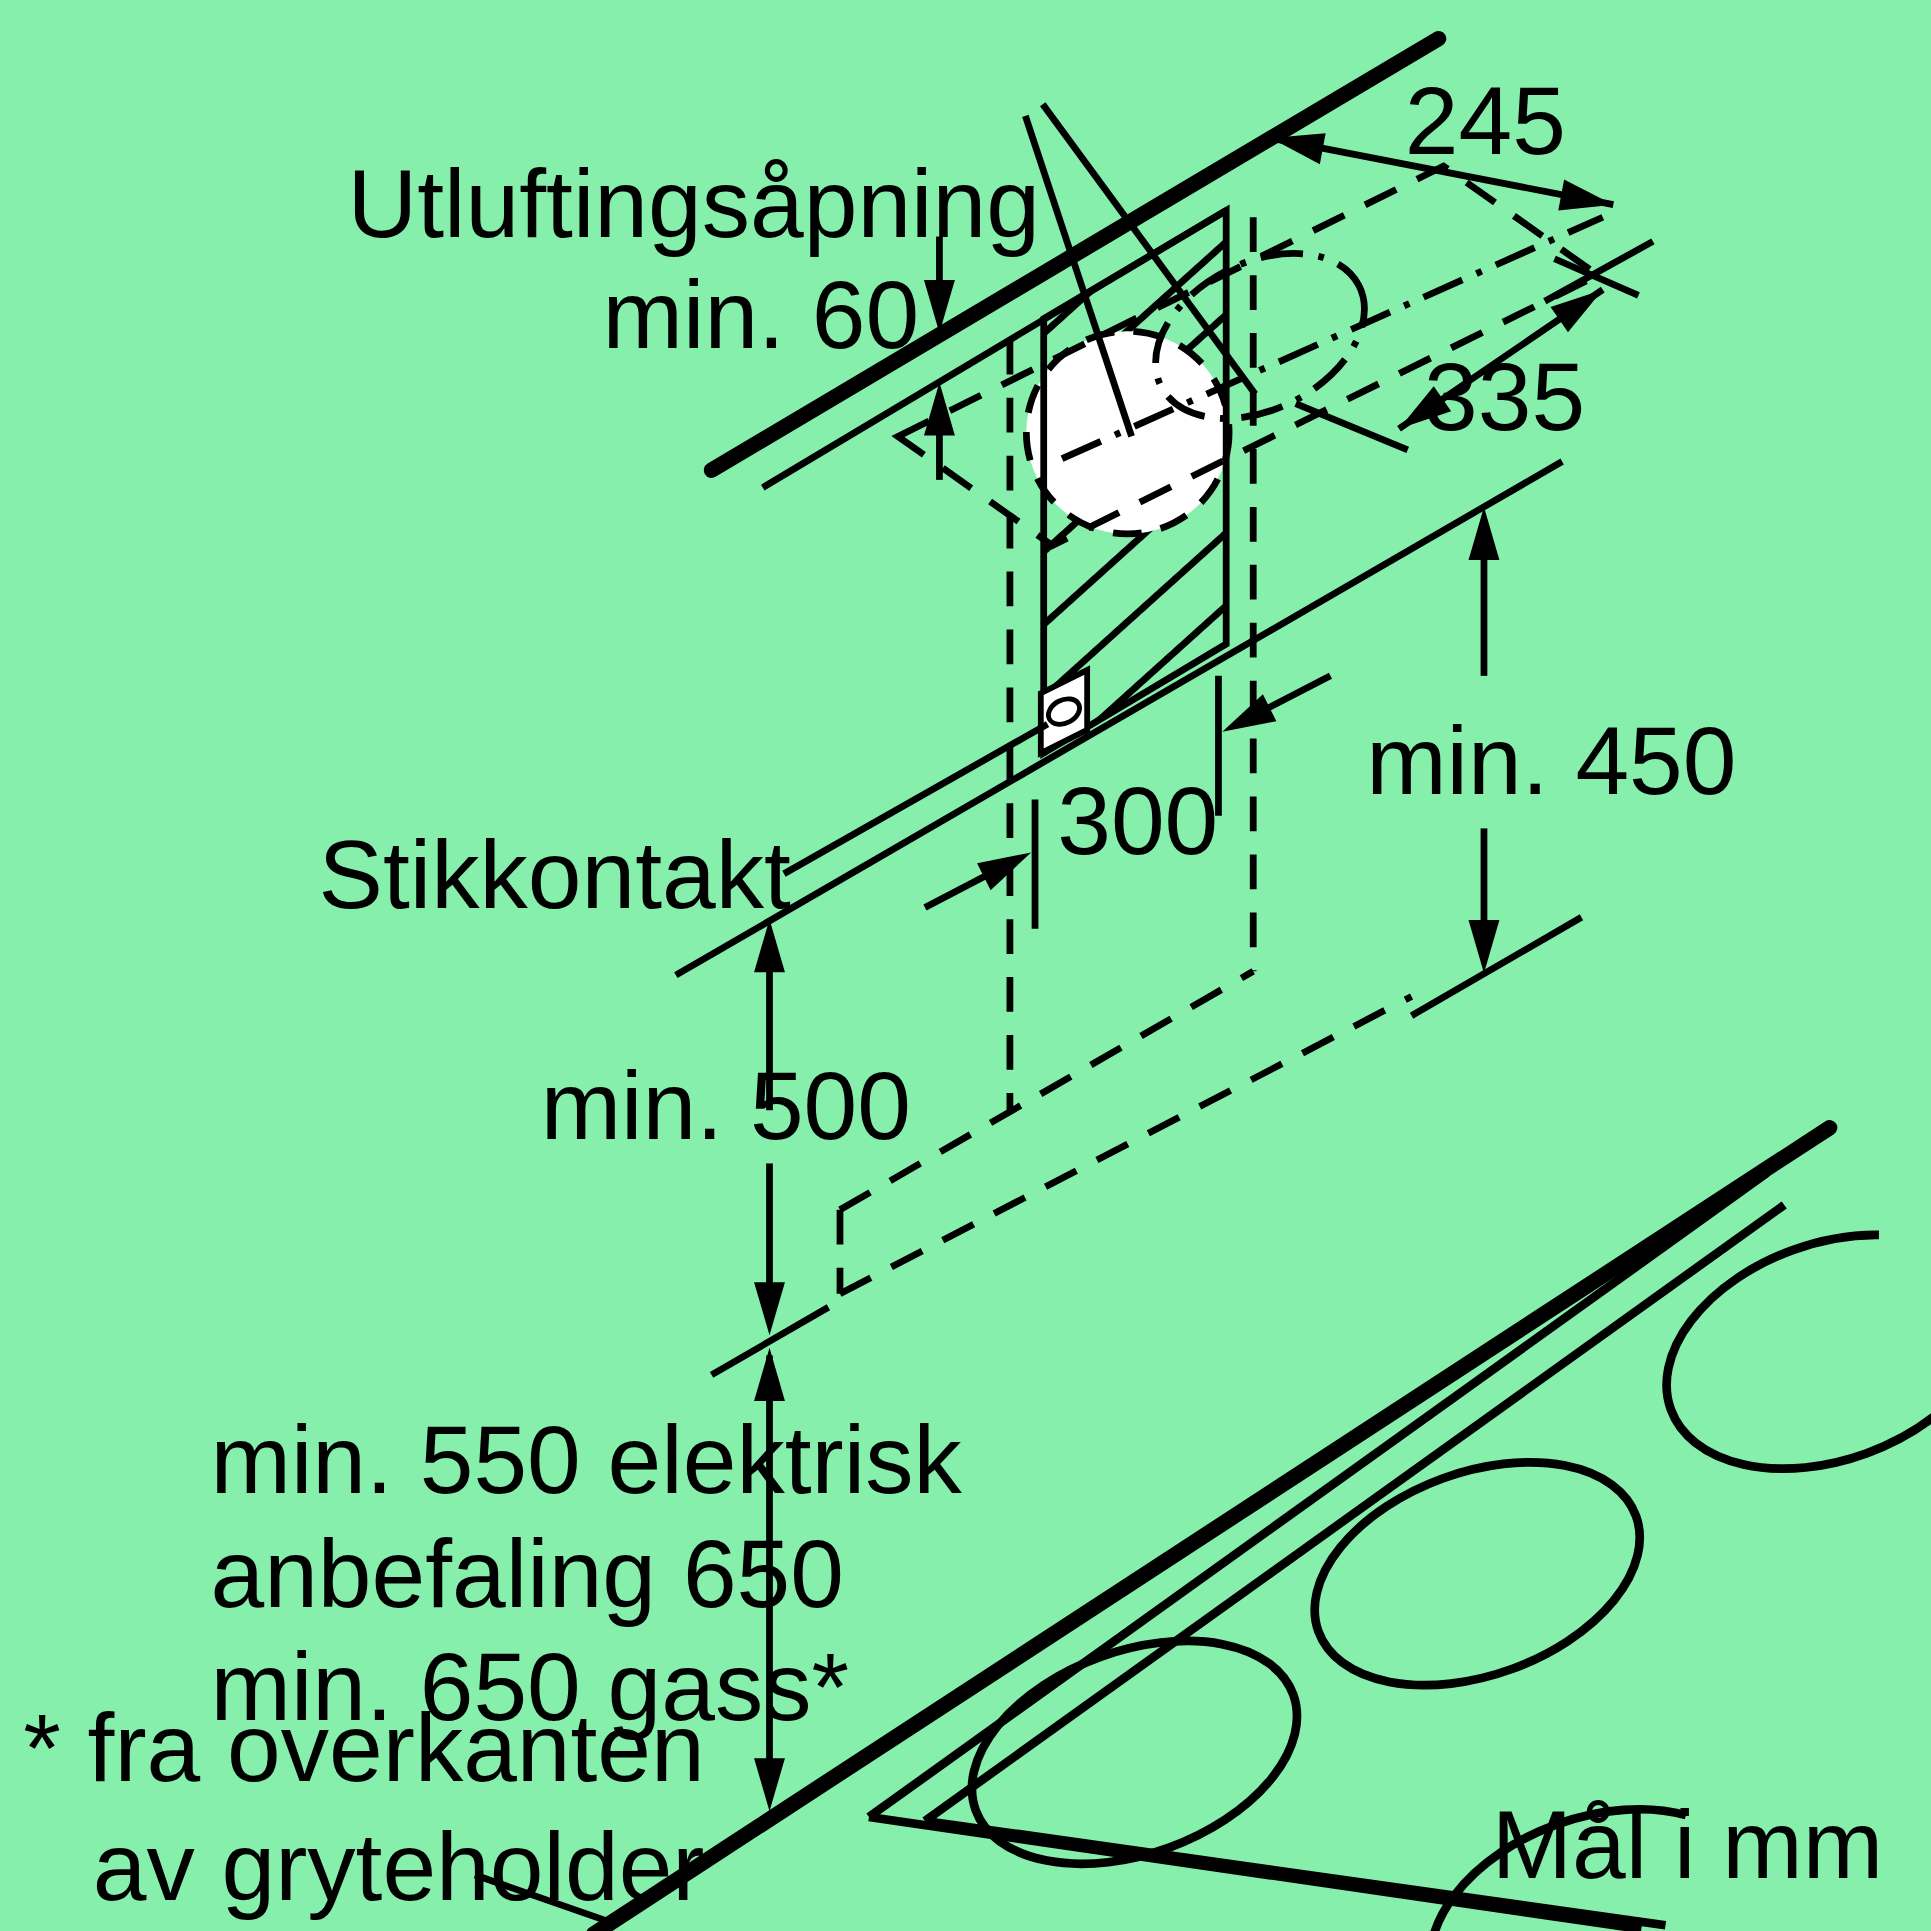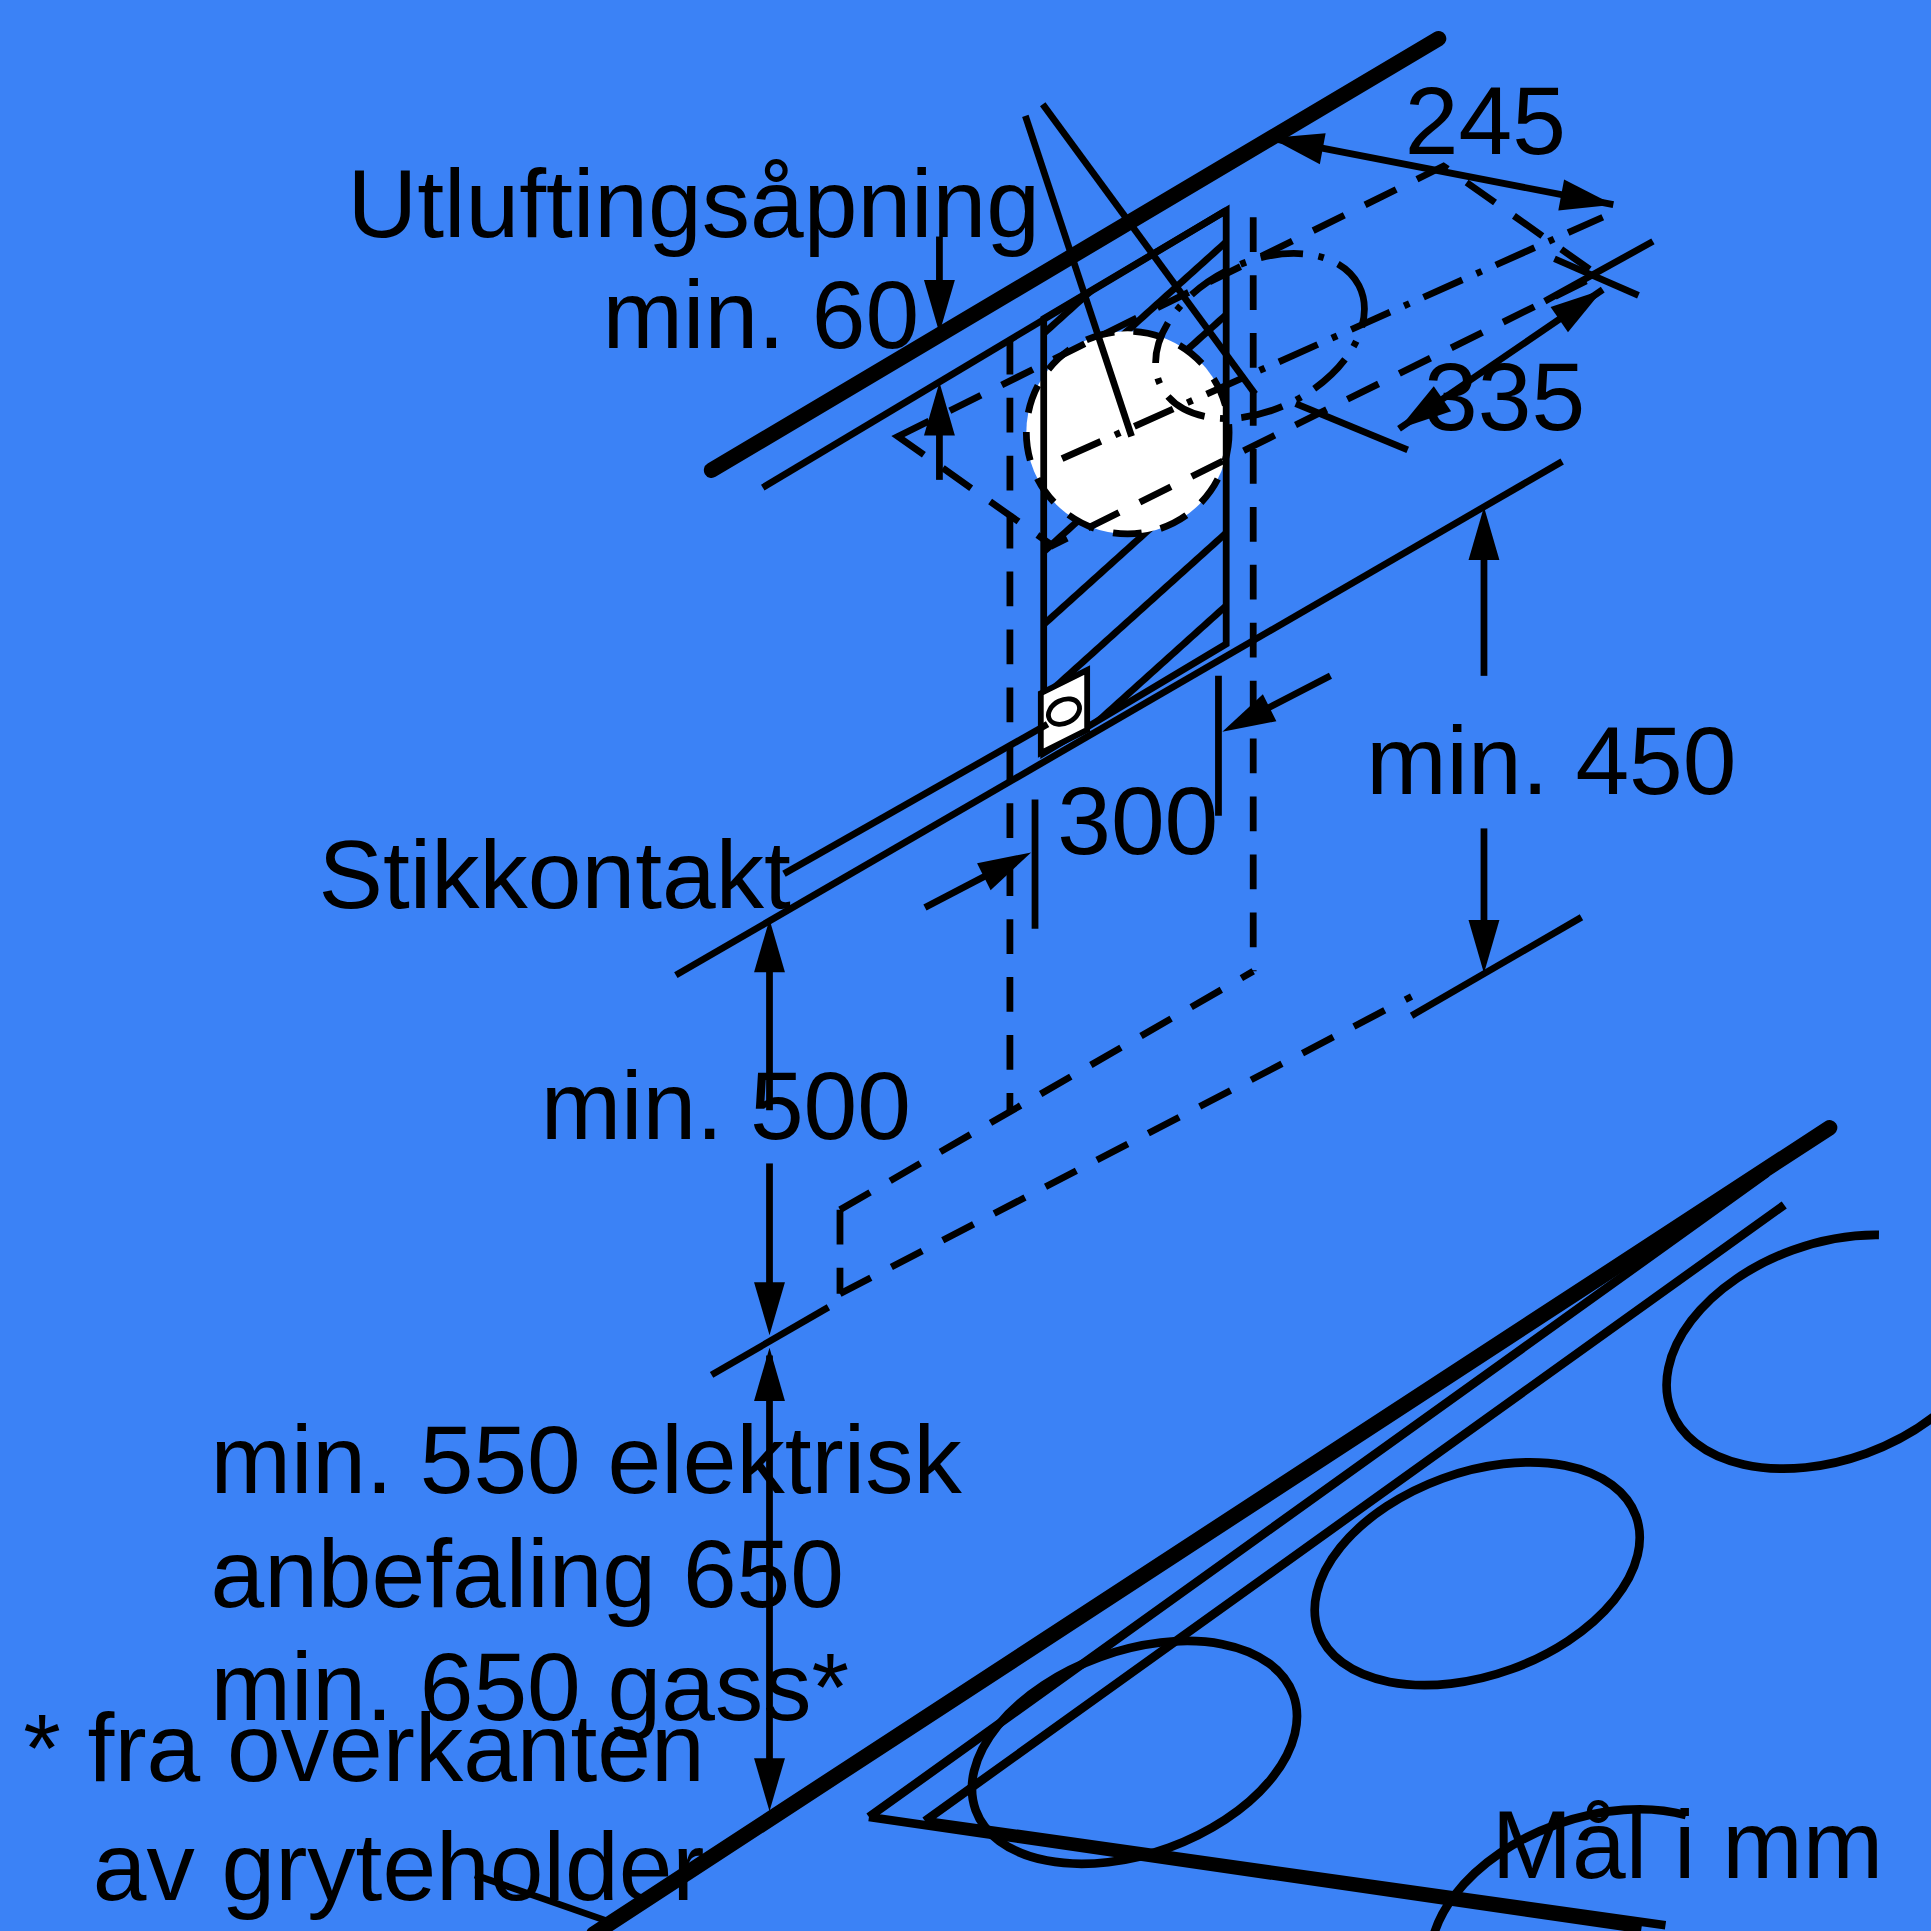--- a/index.html
+++ b/index.html
@@ -1,16 +1,16 @@
 <!DOCTYPE html>
 <html><head>
 <meta charset="utf-8">
 <style>
   html,body{margin:0;padding:0;background:#fff;}
-  .stage{width:1931px;height:1931px;background:#3b82f6;position:relative;overflow:hidden;}
+  .stage{width:1931px;height:1931px;background:#86efac;position:relative;overflow:hidden;}
   svg{display:block;width:1931px;height:1931px;}
   text{font-family:"Liberation Sans","DejaVu Sans",sans-serif;font-size:100px;fill:#000;}
   .ln{stroke:#000;stroke-width:7;fill:none;}
   .thick{stroke:#000;stroke-width:16;stroke-linecap:round;fill:none;}
   .dash{stroke:#000;stroke-width:7;fill:none;stroke-dasharray:36 24;}
   .dashdot{stroke:#000;stroke-width:7;fill:none;stroke-dasharray:44 16 6 16;}
   .head{fill:#000;stroke:none;}
   .ck{stroke:#000;stroke-width:9;fill:none;}
 </style>
 </head>

